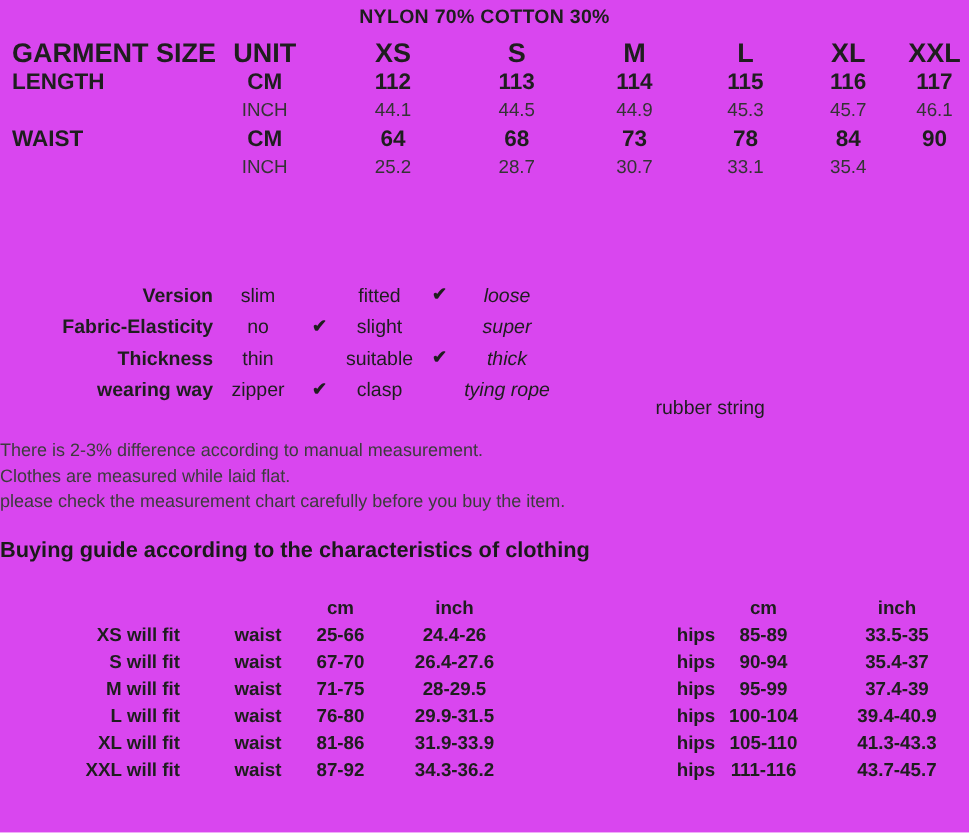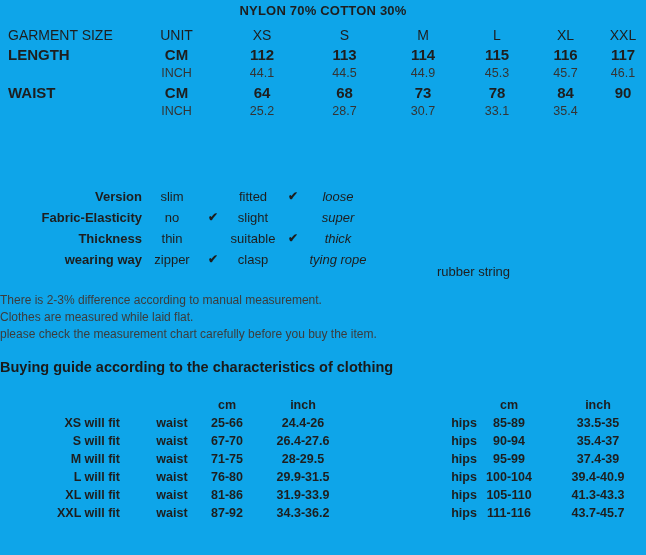--- a/index.html
+++ b/index.html
@@ -1,32 +1,32 @@
 <!DOCTYPE html>
 <html><head>
 <meta charset="utf-8">
 <style>
   html, body { margin:0; padding:0; background:#ffffff; }
   .page {
-    position:relative; width:646px; height:555px; background:#0ea5e9;
+    position:relative; width:646px; height:555px; background:#d946ef;
     font-family:"Liberation Sans", sans-serif; color:#1e1e1e; overflow:hidden;
   }
   .title {
     position:absolute; top:3px; left:0; width:646px; text-align:center;
     font-size:13px; font-weight:700; letter-spacing:0.2px;
   }
   
   .size-table { position:absolute; top:26px; left:0; width:646px; }
   .st-row {
     display:grid; grid-template-columns:135px 83px 88px 77px 80px 68px 69px 46px;
     height:19px; line-height:19px;
   }
   .st-row > span { text-align:center; white-space:nowrap; }
   .st-row .st-label { text-align:left; padding-left:8px; }
-  .st-header { font-weight:400; font-size:14px; }
+  .st-header { font-weight:700; font-size:18px; }
   .st-bold { font-weight:700; font-size:15px; }
   .st-inch { font-size:12.5px; color:#343434; }
   
   .features { position:absolute; top:186px; left:0; width:646px; }
   .f-row { position:relative; height:21px; line-height:21px; font-size:13px; white-space:nowrap; }
   .f-row span { position:absolute; }
   .f-label  { left:0;     width:142px; text-align:right; font-weight:700; }
   .f-opt1   { left:146px; width:52px;  text-align:center; }
   .f-check1 { left:199px; width:28px;  text-align:center; font-weight:700; font-size:12px; }
   .f-opt2   { left:223px; width:60px;  text-align:center; }

